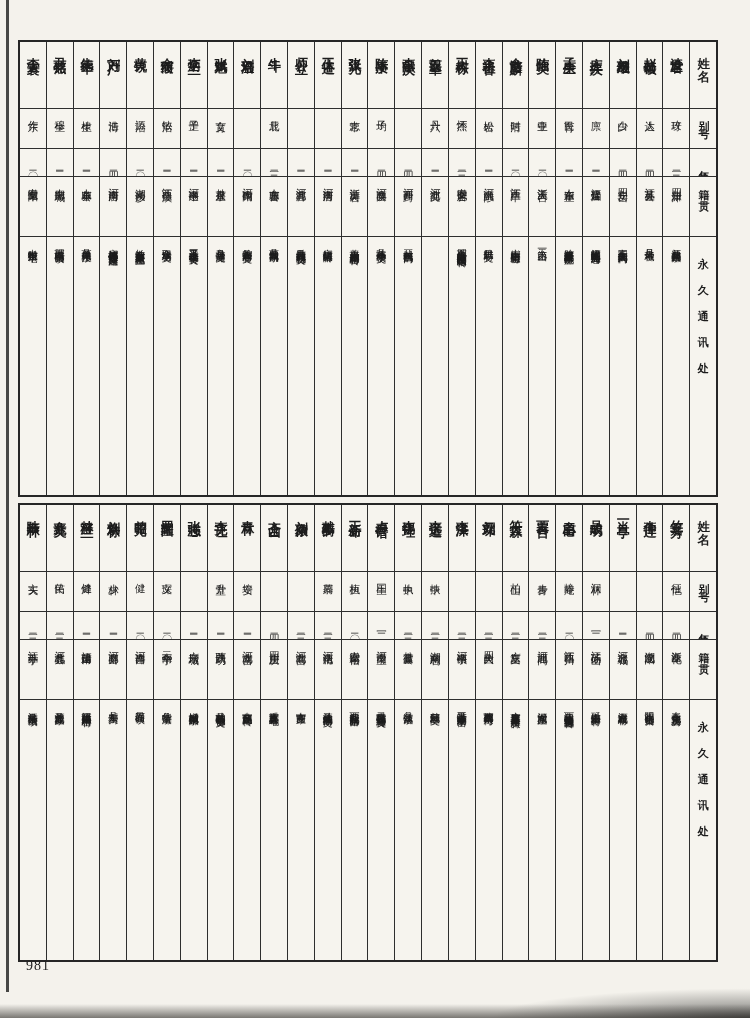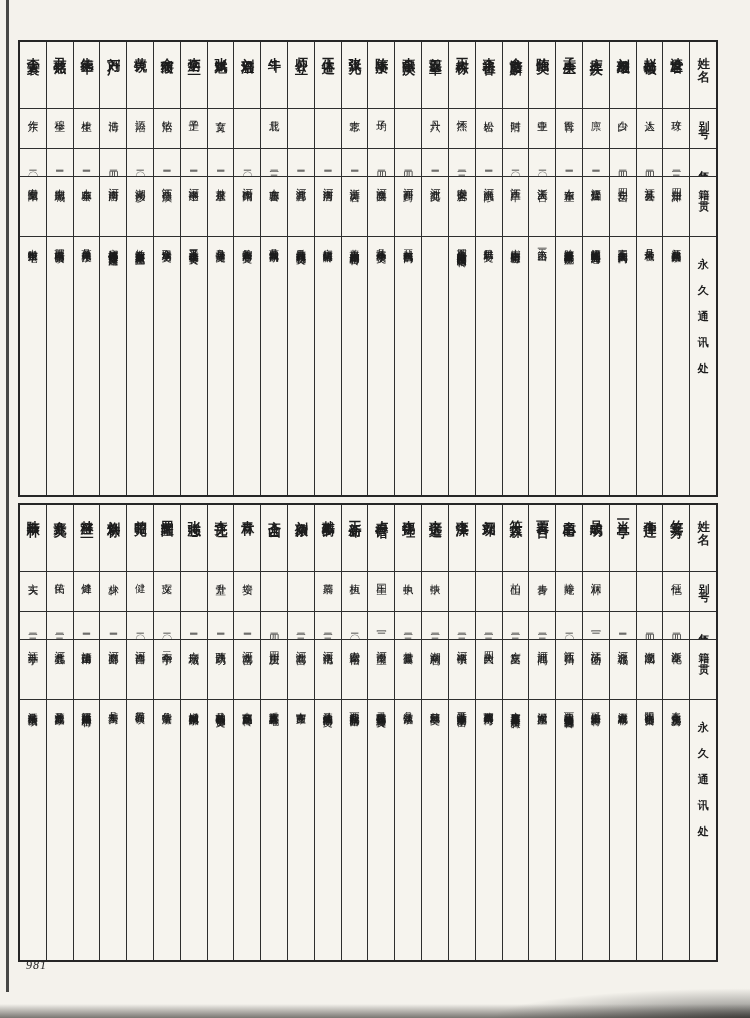--- a/index.html
+++ b/index.html
@@ -48,21 +48,21 @@
   .r-addr .vtext{font-size:10px;letter-spacing:.5px;line-height:1.1;padding-top:4px;}
   
   .header-col .vtext{font-weight:700;}
   .header-col .r-name .vtext{letter-spacing:13px;font-size:12.5px;}
   .header-col .r-alias .vtext{letter-spacing:8px;font-size:11px;}
   .header-col .r-age .vtext{letter-spacing:2px;font-size:11px;}
   .header-col .r-native .vtext{letter-spacing:12px;font-size:11px;}
   .header-col .r-addr .vtext{letter-spacing:26px;font-size:11px;padding-top:12px;}
   .page-number{
     position:absolute;left:26px;top:958px;
-    font-size:12px;letter-spacing:1px;color:#222;font-style:italic;
+    font-size:14px;letter-spacing:1px;color:#222;
   }
 </style>
 </head>
 <body>
 
 <div class="page">
   <div class="scan-left"></div>
 
   <div class="tbl tbl-top">
       <div class="col header-col">

